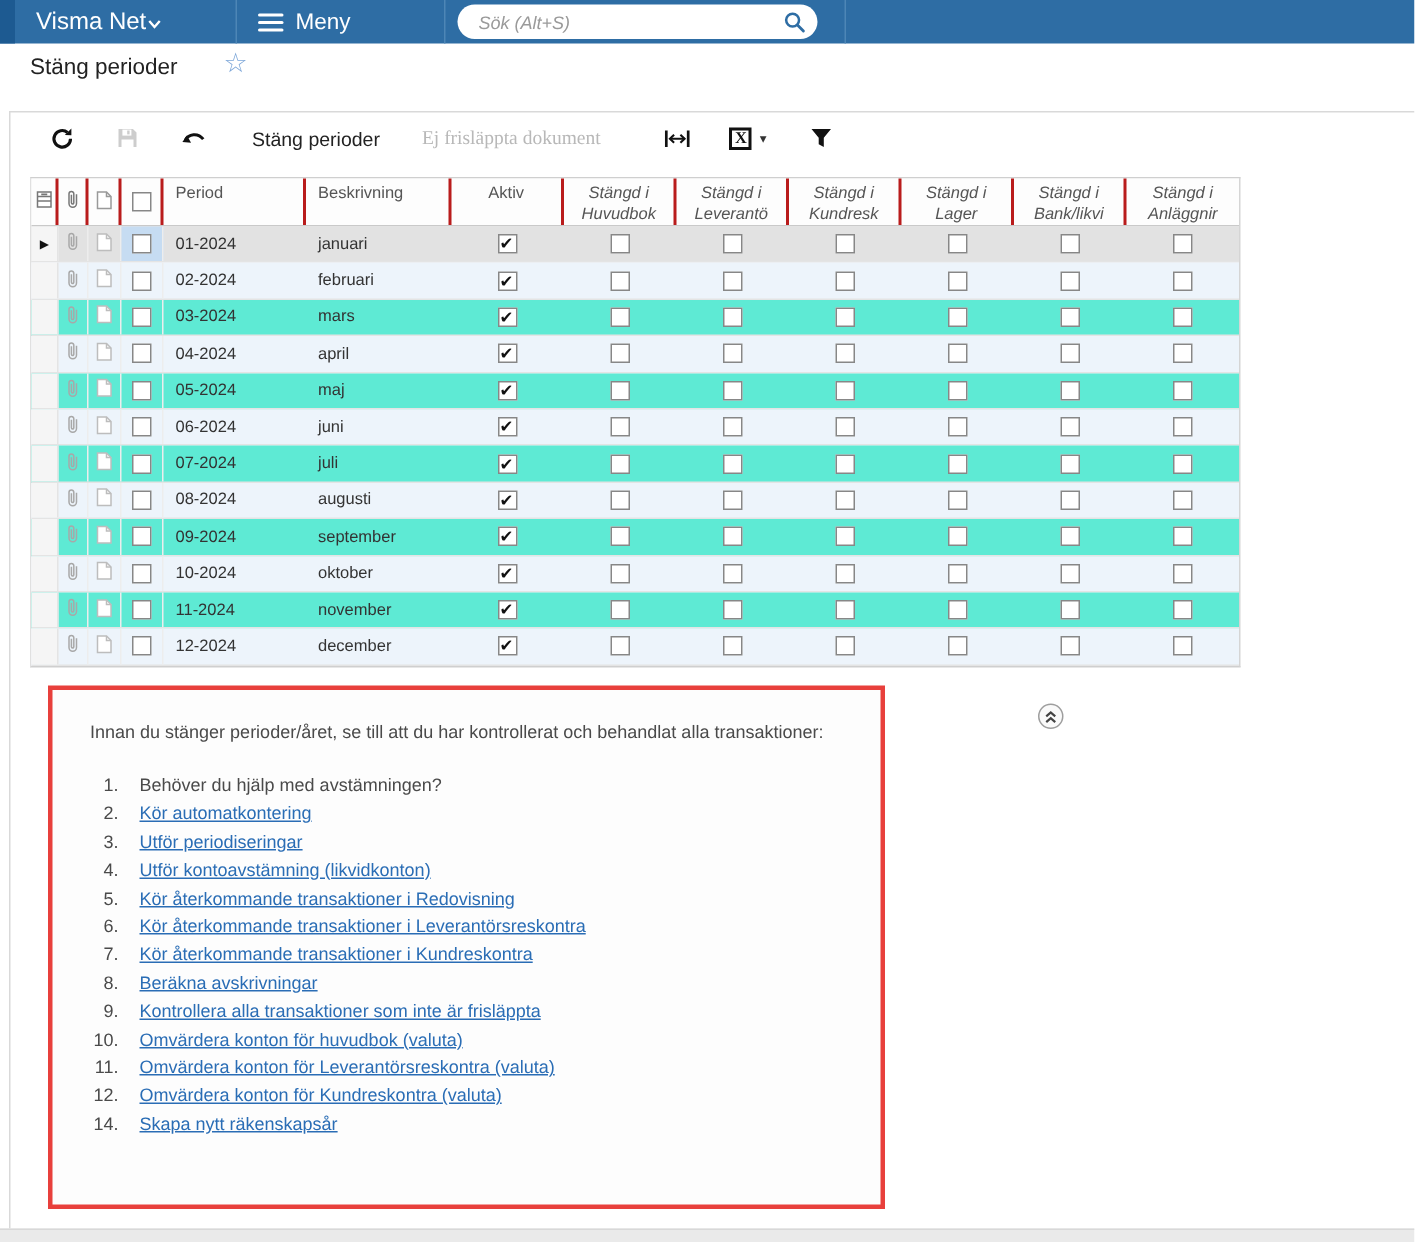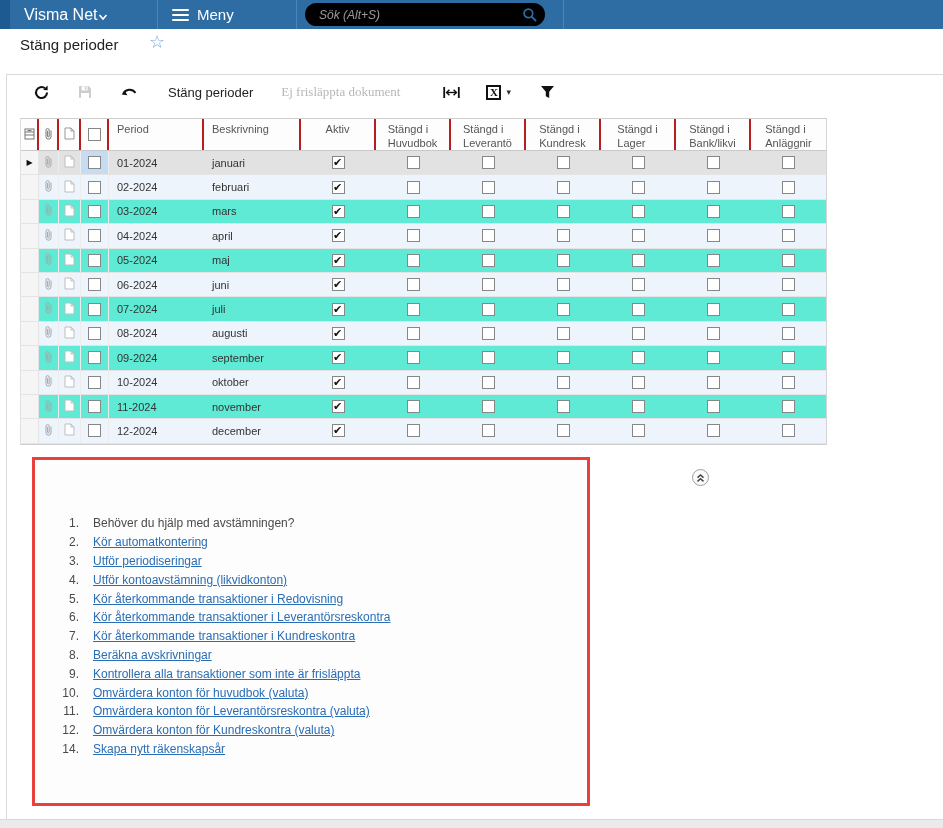--- a/index.html
+++ b/index.html
@@ -10,21 +10,21 @@
   }
   
   .topbar{position:absolute;left:0;top:0;width:943px;height:29px;background:#2e6da4;}
   .topbar .edge-strip{position:absolute;left:0;top:0;width:10px;height:29px;background:#1d5a91;}
   .tb-sep{position:absolute;top:0;width:1px;height:29px;background:#4d86b6;}
   .brand{position:absolute;left:24px;top:0;height:29px;display:flex;align-items:center;color:#fff;font-size:16px;cursor:pointer;}
   .chev-down{width:9px;height:9px;display:inline-block;position:relative;top:-2px;}
   .menu-btn{position:absolute;left:172px;top:0;height:29px;display:flex;align-items:center;gap:8px;color:#fff;font-size:15px;cursor:pointer;}
   .burger{display:inline-flex;flex-direction:column;gap:3px;}
   .burger i{display:block;width:17px;height:2px;background:#fff;border-radius:1px;}
-  .searchpill{position:absolute;left:305px;top:3px;width:240px;height:23px;background:#000000;border-radius:12px;display:flex;align-items:center;padding:0 8px 0 12px;box-sizing:border-box;gap:41px;}
+  .searchpill{position:absolute;left:305px;top:3px;width:240px;height:23px;background:#ffffff;border-radius:12px;display:flex;align-items:center;padding:0 8px 0 12px;box-sizing:border-box;gap:41px;}
   .searchpill input{flex:1;border:none;outline:none;font-family:"Liberation Sans",sans-serif;font-size:12px;font-style:italic;color:#888;background:transparent;}
   .searchpill input::placeholder{color:#9a9a9a;font-style:italic;}
   
   .page-title{position:absolute;left:20px;top:36px;font-size:15px;color:#222;}
   .fav-star{position:absolute;left:149px;top:33px;font-size:18px;color:#7fa8d9;cursor:pointer;line-height:1;}
   
   .panel-top-line{position:absolute;left:6px;top:74px;width:937px;height:1px;background:#d9d9d9;}
   .panel-left-line{position:absolute;left:6px;top:74px;width:1px;height:745px;background:#d9d9d9;}
   
   .toolbar{position:absolute;left:20px;top:75px;height:34px;display:flex;align-items:center;}
@@ -41,21 +41,21 @@
   .xl-caret{font-size:9px;color:#333;}
   .t-filter{margin-left:24px;}
   
   .grid{position:absolute;left:20px;top:118px;width:807px;border:1px solid #cfcfcf;border-left:none;border-right:none;box-sizing:border-box;font-size:11px;color:#333;}
   .grid{border-left:1px solid #e0e0e0;border-right:1px solid #d5d5d5;}
   .hrow{display:flex;height:32px;background:#fdfdfd;border-bottom:1px solid #c9c9c9;box-sizing:border-box;}
   .hcell{border-right:2px solid #b91c1c;box-sizing:border-box;display:flex;align-items:flex-start;justify-content:center;padding-top:4px;color:#555;}
   .hcell:last-child{border-right:none;}
   .hcell.left{justify-content:flex-start;padding-left:8px;}
   .hcell.mid{align-items:center;padding-top:0;}
-  .flag-h{white-space:pre-line;line-height:1.25;}
+  .flag-h{white-space:pre-line;text-align:center;line-height:1.25;font-style:italic;}
   .trow{display:flex;height:24.4px;border-bottom:1px solid #e4e4e4;box-sizing:border-box;background:#5eead4;align-items:center;}
   .trow.stripe{background:#edf4fb;}
   .trow.selected{background:#e2e2e2;}
   .tcell{display:flex;align-items:center;justify-content:center;height:100%;box-sizing:border-box;}
   .col-ind{width:18px;}
   .col-clip{width:20px;}
   .col-doc{width:22px;}
   .col-cb{width:28px;}
   .col-period{width:95px;justify-content:flex-start;padding-left:8px;}
   .col-desc{width:97px;justify-content:flex-start;padding-left:8px;}
@@ -772,20 +772,21 @@
           <span class="cb"></span>
         </div>
     <div class="tcell col-flag">
           <span class="cb"></span>
         </div>
   </div>
 </div>
 </div>
 
 <div class="help-box">
+  <div class="help-intro">Innan du stänger perioder/året, se till att du har kontrollerat och behandlat alla transaktioner:</div>
   <div class="help-list">
   <div class="hitem">
     <span class="num">1.</span>
     <span class="lbl">Behöver du hjälp med avstämningen?</span>
   </div>
 
   <div class="hitem">
     <span class="num">2.</span>
     <span class="lbl link">Kör automatkontering</span>
   </div>

